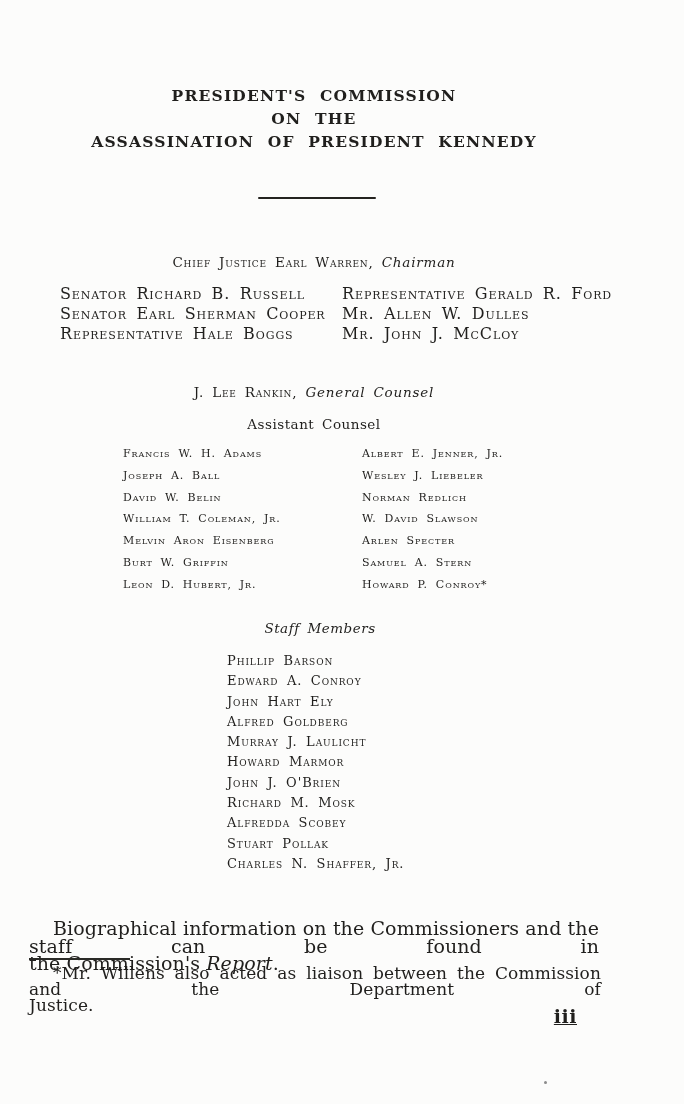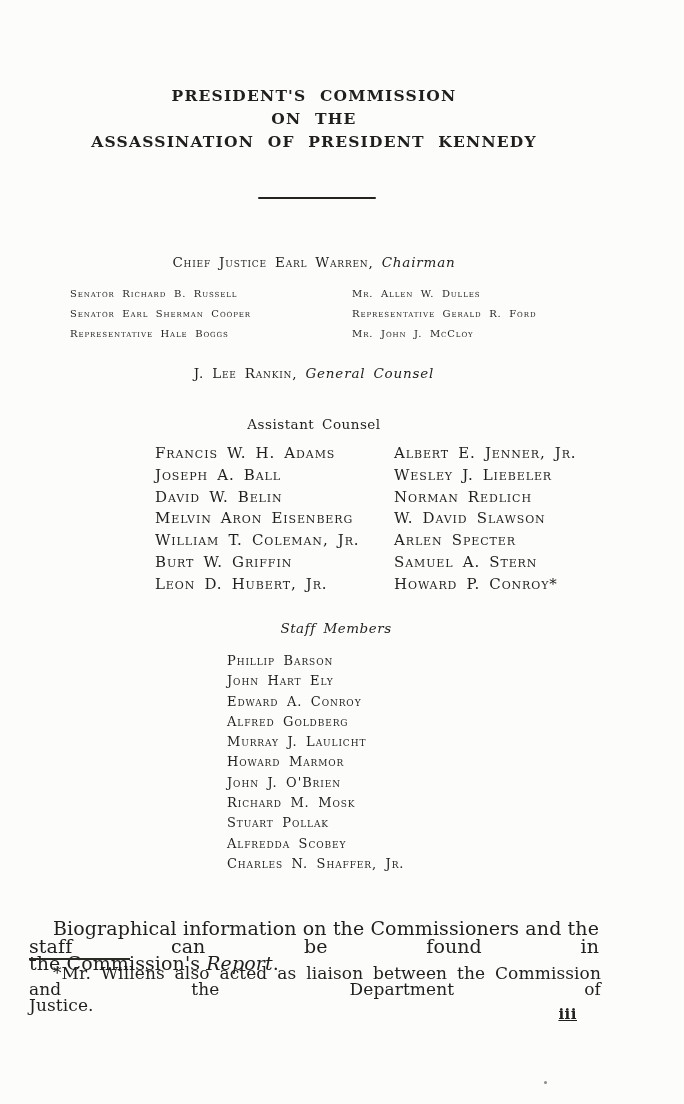--- a/index.html
+++ b/index.html
@@ -36,53 +36,53 @@
   
   .chairman {
     position: absolute; top: 254px; left: 0; width: 628px;
     text-align: center;
     font-size: 13.5px;
     letter-spacing: 0.8px; word-spacing: 3px;
   }
 
   
   .commissioners {
-    position: absolute; top: 284px; left: 70px;
+    position: absolute; top: 284px; left: 60px;
     display: flex;
-    font-size: 10px; line-height: 19.8px;
+    font-size: 16px; line-height: 19.8px;
     letter-spacing: 0.9px; word-spacing: 3.5px; justify-content: flex-end;
   }
   .commissioners .col-left { width: 282px; }
 
   
   .general-counsel {
-    position: absolute; top: 365px; left: 0; width: 628px;
+    position: absolute; top: 384px; left: 0; width: 628px;
     text-align: center;
     font-size: 13.5px;
     letter-spacing: 0.8px; word-spacing: 3px;
   }
 
   
   .asst-heading {
     position: absolute; top: 416px; left: 0; width: 628px;
     text-align: center;
     font-size: 13.5px;
     letter-spacing: 0.5px; word-spacing: 3px;
   }
   .asst-cols {
     position: absolute; top: 443px; left: 123px;
     display: flex;
-    font-size: 15px; line-height: 21.8px;
-    letter-spacing: 0.9px; word-spacing: 3.5px; margin-left: 32px;
+    font-size: 11px; line-height: 21.8px;
+    letter-spacing: 0.9px; word-spacing: 3.5px;
   }
   .asst-cols .col-left { width: 239px; }
 
   
   .staff-heading {
-    position: absolute; top: 620px; left: 16px; width: 640px;
+    position: absolute; top: 620px; left: 0; width: 640px;
     text-align: center;
     font-style: italic;
     font-size: 13.5px;
     letter-spacing: 0.5px; word-spacing: 3px;
   }
   .staff-list {
     position: absolute; top: 651px; left: 227px;
     font-size: 13px; line-height: 20.3px;
     letter-spacing: 0.9px; word-spacing: 3.5px;
   }
@@ -108,21 +108,21 @@
   .footnote {
     position: absolute; top: 965px; left: 29px; width: 572px;
     font-size: 17px; line-height: 16.2px;
     letter-spacing: 0.1px;
   }
 
   
   .page-number {
     position: absolute; top: 1005px; left: 0; width: 577px;
     text-align: right;
-    font-size: 15px; font-weight: bold;
+    font-size: 19px; font-weight: bold;
     letter-spacing: 0.5px;
     text-decoration: underline;
   }
 
   
   .scan-speck {
     position: absolute; top: 1081px; left: 544px;
     width: 3px; height: 3px;
     background: #8b8b8b; border-radius: 50%;
   }
@@ -145,67 +145,67 @@
     <span class="it">Chairman</span>
   </div>
 
   <div class="commissioners">
     <div class="col-left">
       <div class="sc">Senator Richard B. Russell</div>
       <div class="sc">Senator Earl Sherman Cooper</div>
       <div class="sc">Representative Hale Boggs</div>
     </div>
     <div class="col-right">
+      <div class="sc">Representative Gerald R. Ford</div>
       <div class="sc">Mr. Allen W. Dulles</div>
-      <div class="sc">Representative Gerald R. Ford</div>
       <div class="sc">Mr. John J. McCloy</div>
     </div>
   </div>
 
   <div class="general-counsel">
     <span class="sc">J. Lee Rankin,</span>
     <span class="it">General Counsel</span>
   </div>
 
   <div class="asst-heading">Assistant Counsel</div>
 
   <div class="asst-cols">
     <div class="col-left">
       <div class="sc">Francis W. H. Adams</div>
       <div class="sc">Joseph A. Ball</div>
       <div class="sc">David W. Belin</div>
+      <div class="sc">William T. Coleman, Jr.</div>
       <div class="sc">Melvin Aron Eisenberg</div>
-      <div class="sc">William T. Coleman, Jr.</div>
       <div class="sc">Burt W. Griffin</div>
       <div class="sc">Leon D. Hubert, Jr.</div>
     </div>
     <div class="col-right">
       <div class="sc">Albert E. Jenner, Jr.</div>
       <div class="sc">Wesley J. Liebeler</div>
       <div class="sc">Norman Redlich</div>
       <div class="sc">W. David Slawson</div>
       <div class="sc">Arlen Specter</div>
       <div class="sc">Samuel A. Stern</div>
       <div class="sc">Howard P. Conroy*</div>
     </div>
   </div>
 
   <div class="staff-heading">Staff Members</div>
 
   <div class="staff-list">
     <div class="sc">Phillip Barson</div>
+    <div class="sc">Edward A. Conroy</div>
     <div class="sc">John Hart Ely</div>
-    <div class="sc">Edward A. Conroy</div>
     <div class="sc">Alfred Goldberg</div>
     <div class="sc">Murray J. Laulicht</div>
     <div class="sc">Howard Marmor</div>
     <div class="sc">John J. O'Brien</div>
     <div class="sc">Richard M. Mosk</div>
+    <div class="sc">Alfredda Scobey</div>
     <div class="sc">Stuart Pollak</div>
-    <div class="sc">Alfredda Scobey</div>
     <div class="sc">Charles N. Shaffer, Jr.</div>
   </div>
 
   <div class="bio">
     <div class="line-just">Biographical information on the Commissioners and the staff can be found in</div>
     <div><span>the Commission's </span><span class="it">Report</span><span>.</span></div>
   </div>
 
   <div class="footnote-rule"></div>
 

